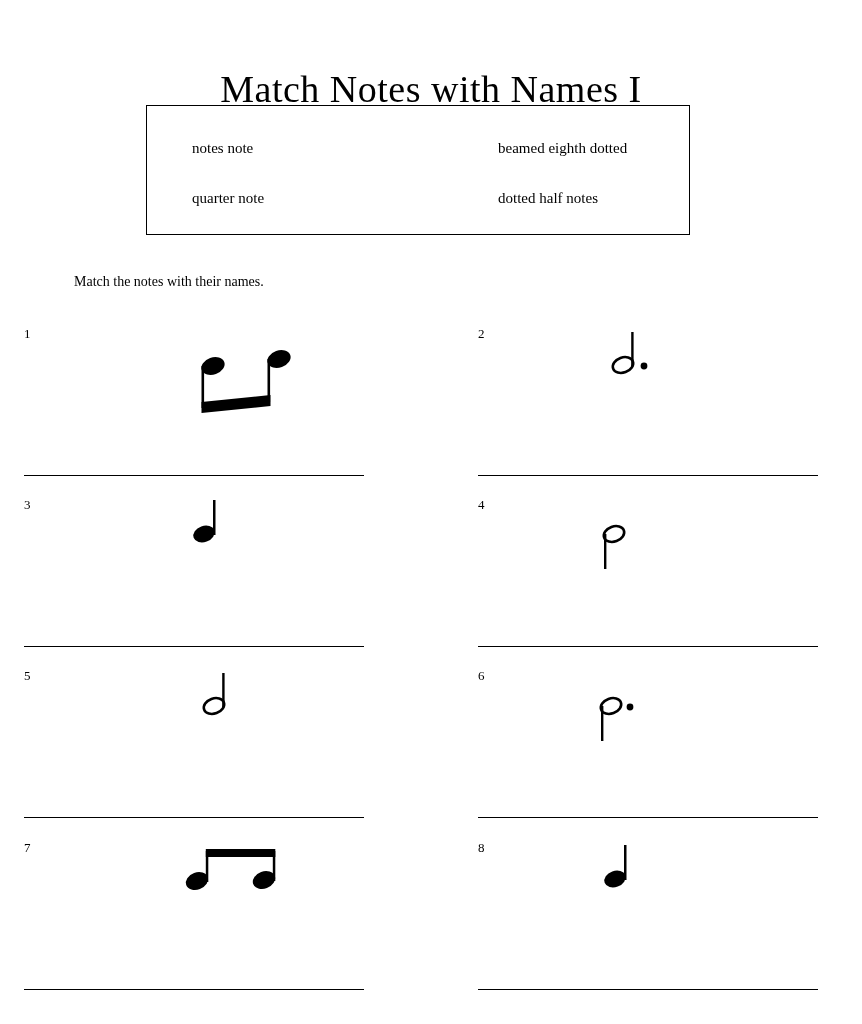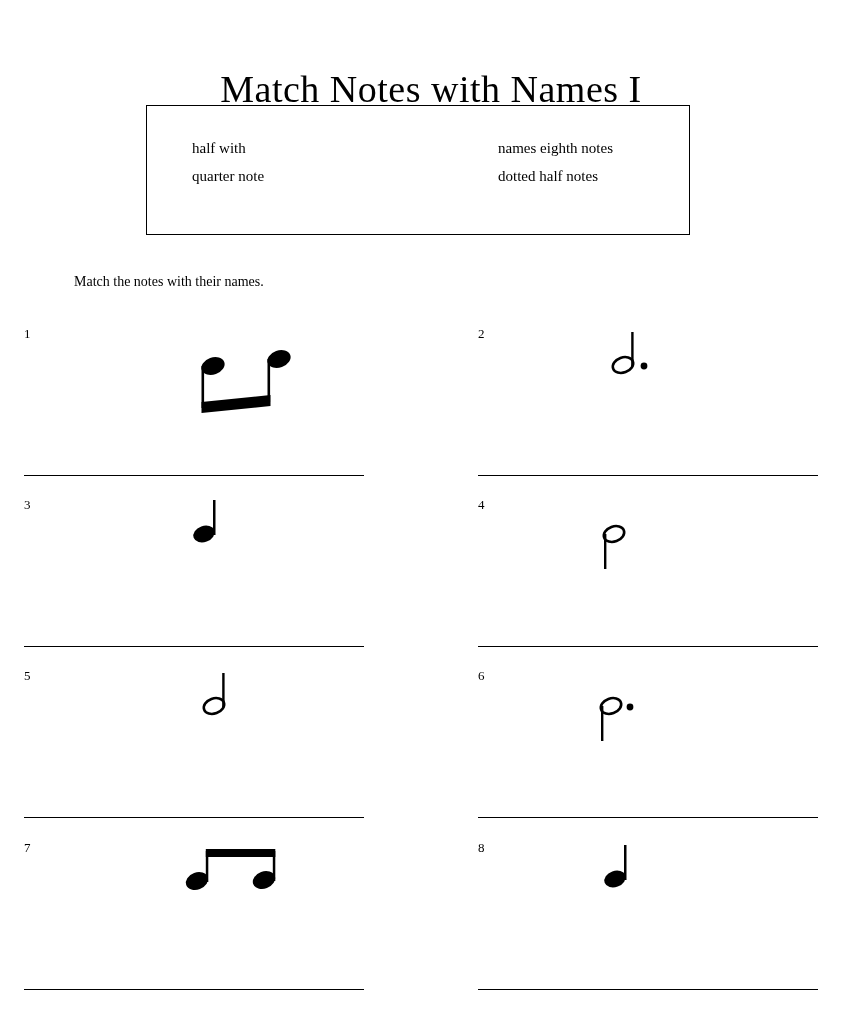--- a/index.html
+++ b/index.html
@@ -39,21 +39,21 @@
     height: 130px;
     border: 1px solid #000000;
     box-sizing: border-box;
   }
   .wb-item {
     position: absolute;
     font-size: 15px;
     font-family: "Liberation Serif", serif;
   }
   .wb-r0 { top: 34px; }
-  .wb-r1 { top: 62px; text-align: right; }
+  .wb-r1 { top: 84px; text-align: right; }
   .wb-c0 { left: 45px; }
   .wb-c1 { left: 351px; }
 
   
   .instruction {
     position: absolute;
     left: 74px;
     top: 274px;
     font-size: 14px;
     font-family: Liberation Serif, serif;
@@ -90,22 +90,22 @@
 
   
   svg { display: block; overflow: visible; }
 </style>
 </head>
 <body>
 
 <div class="title">Match Notes with Names I</div>
 
 <div class="wordbank">
-  <div class="wb-item wb-r0 wb-c0">half with</div>
-  <div class="wb-item wb-r0 wb-c1">names eighth notes</div>
+  <div class="wb-item wb-r0 wb-c0">notes note</div>
+  <div class="wb-item wb-r0 wb-c1">beamed eighth dotted</div>
   <div class="wb-item wb-r1 wb-c0">quarter note</div>
   <div class="wb-item wb-r1 wb-c1">dotted half notes</div>
 </div>
 
 <div class="instruction">Match the notes with their names.</div>
 
 <div class="question" style="left:24px; top:326px;">
   <div class="q-num">1</div>
   <div class="q-art">
     <svg width="345" height="110" viewBox="0 0 345 110">

